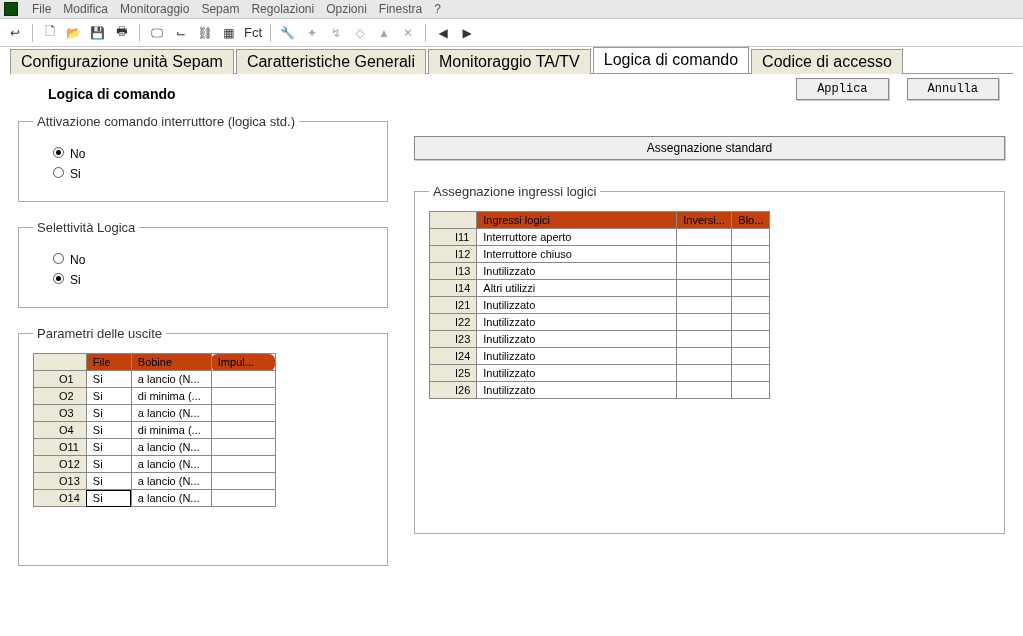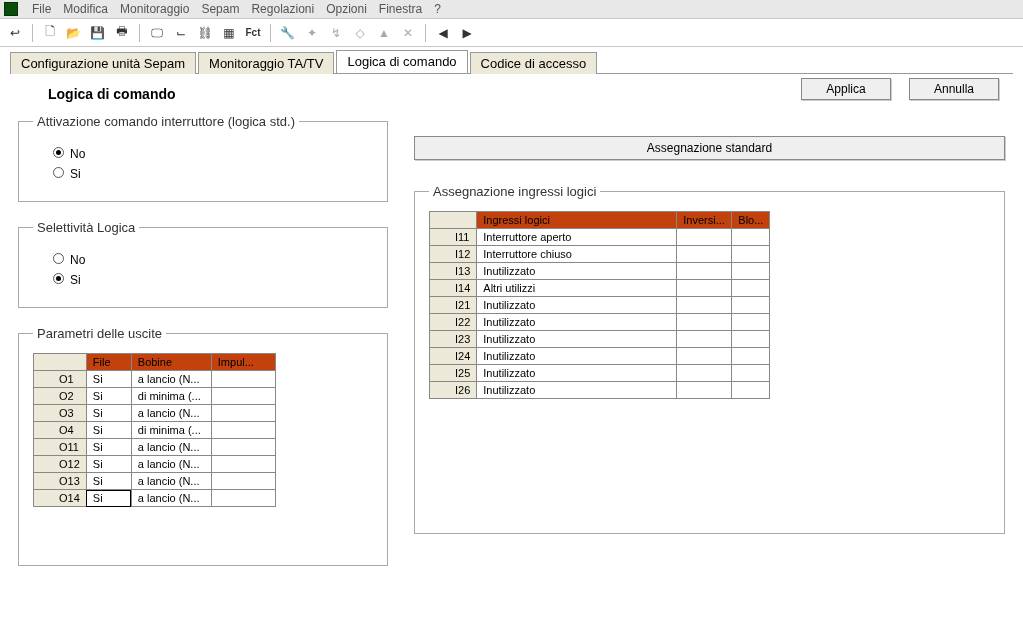--- a/index.html
+++ b/index.html
@@ -45,21 +45,21 @@
     width: 18px; height:18px;
     display:flex; align-items:center; justify-content:center;
     font-size:12px; color:#333;
   }
   .tb-btn.disabled { color:#aaa; }
   .tabs {
     display: flex;
     align-items: flex-end;
     padding: 4px 4px 0 10px;
     gap: 0;
-    font-size: 13px;
+    font-size: 16px;
     height: 26px;
   }
   .tab {
     padding: 3px 10px 3px 10px;
     border: 1px solid #999;
     border-bottom: none;
     background: #ece9d8;
     margin-right: 2px;
     position: relative;
     top: 1px;
@@ -95,20 +95,21 @@
     text-align: center;
     cursor: default;
     box-shadow: 1px 1px 0 #ccc;
   }
   .topbtns {
     position: absolute;
     right: 24px;
     top: 4px;
     display: flex;
     gap: 18px;
+    font-family: Liberation Mono, monospace;
   }
   .main-cols {
     display: flex;
     gap: 26px;
   }
   .leftcol { width: 370px; }
   .rightcol { flex: 1; }
   fieldset {
     border: 1px solid #aaa;
     padding: 12px 14px 14px 14px;
@@ -159,21 +160,21 @@
   }
   .sel-cell {
     outline: 1px solid #000;
     outline-offset: -1px;
   }
   .inputs-table th.col-il { width: 200px; }
   .inputs-table th.col-inv { width: 55px; }
   .inputs-table th.col-blo { width: 38px; }
   .outputs-table th.col-us { width: 45px; }
   .outputs-table th.col-bo { width: 80px; }
-  .outputs-table th.col-im { width: 64px; }
+  .outputs-table th.col-im { width: 64px; border-radius: 6px; }
 </style>
 </head>
 <body>
 
 <div class="menubar">
   <span class="app-icon"></span>
   <span>File</span>
   <span>Modifica</span>
   <span>Monitoraggio</span>
   <span>Sepam</span>
@@ -188,35 +189,36 @@
   <span class="sep"></span>
   <span class="tb-btn">🗋</span>
   <span class="tb-btn">📂</span>
   <span class="tb-btn">💾</span>
   <span class="tb-btn">🖶</span>
   <span class="sep"></span>
   <span class="tb-btn">🖵</span>
   <span class="tb-btn">⌙</span>
   <span class="tb-btn">⛓</span>
   <span class="tb-btn">▦</span>
-  <span class="tb-btn" style="font-size:10px;font-weight:bold">Fct</span>
+  <span class="tb-btn" style="font-size:13px;font-weight:normal">Fct</span>
   <span class="sep"></span>
   <span class="tb-btn disabled">🔧</span>
   <span class="tb-btn disabled">✦</span>
   <span class="tb-btn disabled">↯</span>
   <span class="tb-btn disabled">◇</span>
   <span class="tb-btn disabled">▲</span>
   <span class="tb-btn disabled">✕</span>
   <span class="sep"></span>
   <span class="tb-btn">◀</span>
   <span class="tb-btn">▶</span>
 </div>
 
 <div class="tabs">
   <div class="tab">Configurazione unità Sepam</div>
+  <div class="tab">Caratteristiche Generali</div>
   <div class="tab">Monitoraggio TA/TV</div>
   <div class="tab active">Logica di comando</div>
   <div class="tab">Codice di accesso</div>
 </div>
 <div class="tabline"></div>
 
 <div class="page">
   <div class="topbtns">
     <div class="btn">Applica</div>
     <div class="btn">Annulla</div>

